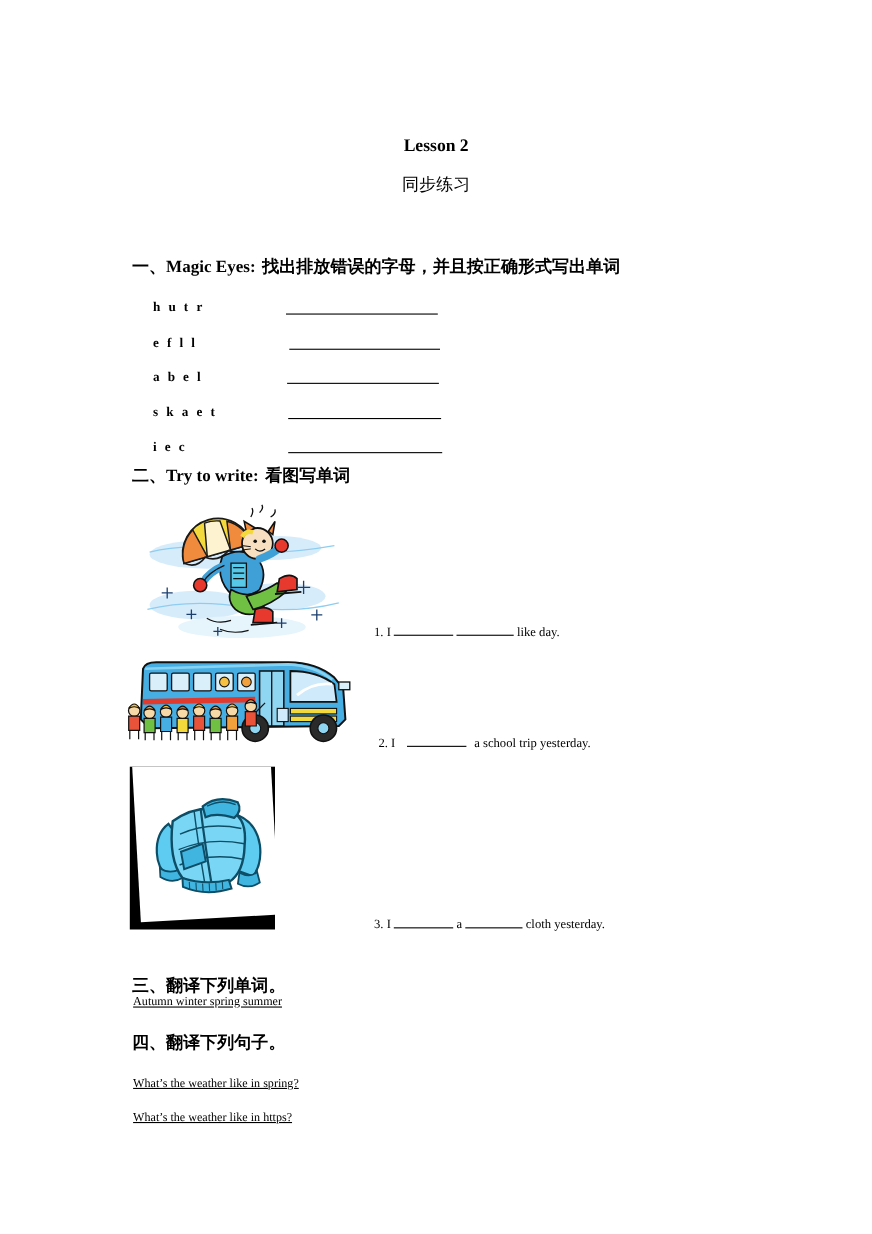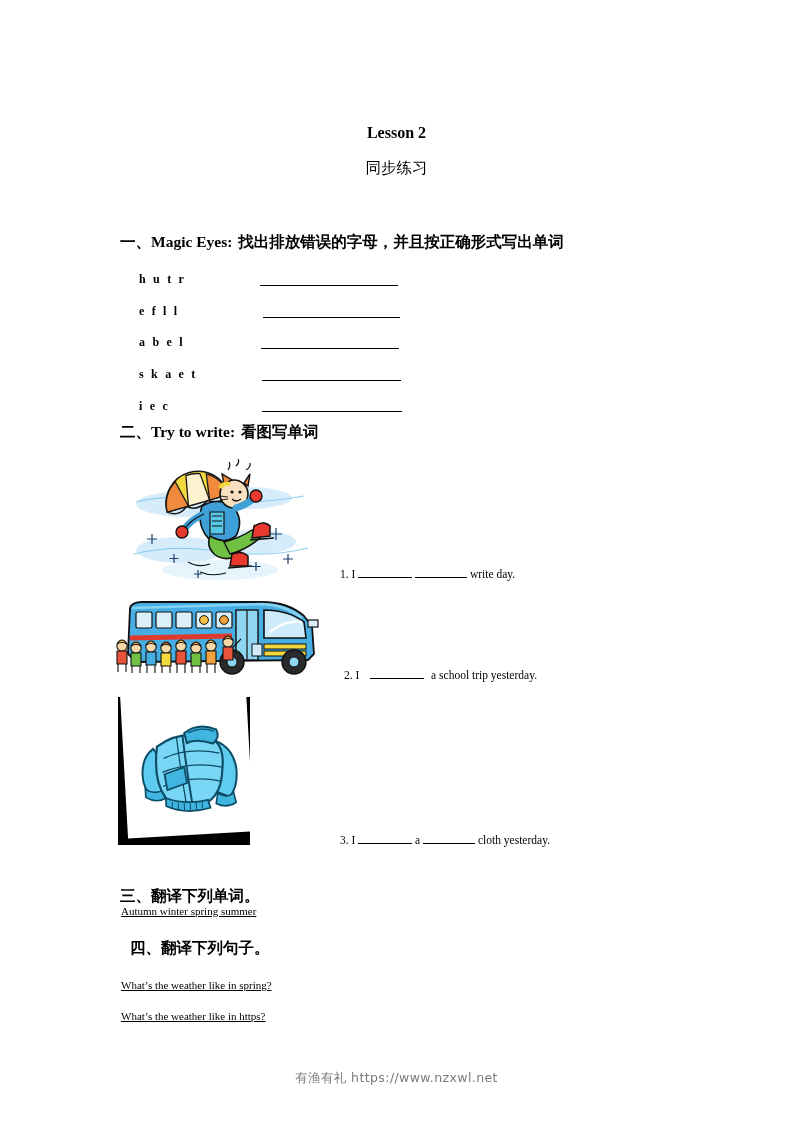--- a/index.html
+++ b/index.html
@@ -258,21 +258,21 @@
       </g>
       <path d="M60 104 q10 6 22 2" stroke="#111" stroke-width="1.1" fill="none"></path>
       <path d="M72 114 q12 5 26 1" stroke="#111" stroke-width="1.1" fill="none"></path>
     </svg>
   </div>
 
   <div class="pic-sentence" style="left:340px; top:566px;">
     <span>1. I</span>
     <span class="blank b-wide"></span>
     <span class="blank b-mid"></span>
-    <span>write day.</span>
+    <span>like day.</span>
   </div>
 
   <div class="illus-bus">
     <svg viewBox="0 0 212 92" width="212" height="92">
 
       <path d="M18 16 Q20 10 30 10 L150 10 Q176 10 192 24 L200 34 L202 62 L196 68 L24 70 L16 62 Z" fill="#46aee2" stroke="#111" stroke-width="1.8"></path>
 
       <path d="M20 16 L150 12 Q174 13 190 26" fill="none" stroke="#86d2f2" stroke-width="2.4"></path>
 
       <path d="M18 46 L120 44" stroke="#e03a2f" stroke-width="5"></path>
@@ -404,21 +404,20 @@
     <span>a</span>
     <span class="blank b-mid"></span>
     <span>cloth yesterday.</span>
   </div>
 
   <div class="section-heading" style="top:886px;">
     <span class="cn">三、</span><span class="cn">翻译下列单词。</span>
   </div>
   <div class="body-text" style="top:905px;">Autumn winter spring summer</div>
 
-  <div class="section-heading" style="top:938px;margin-left:10px;">
+  <div class="section-heading" style="top:938px;">
     <span class="cn">四、</span><span class="cn">翻译下列句子。</span>
   </div>
   <div class="body-text" style="top:979px;">What’s the weather like in spring?</div>
   <div class="body-text" style="top:1010px;">What’s the weather like in https?</div>
 
-  <div class="footer">有渔有礼 https://www.nzxwl.net</div>
 
 </div>
 
 </body></html>

